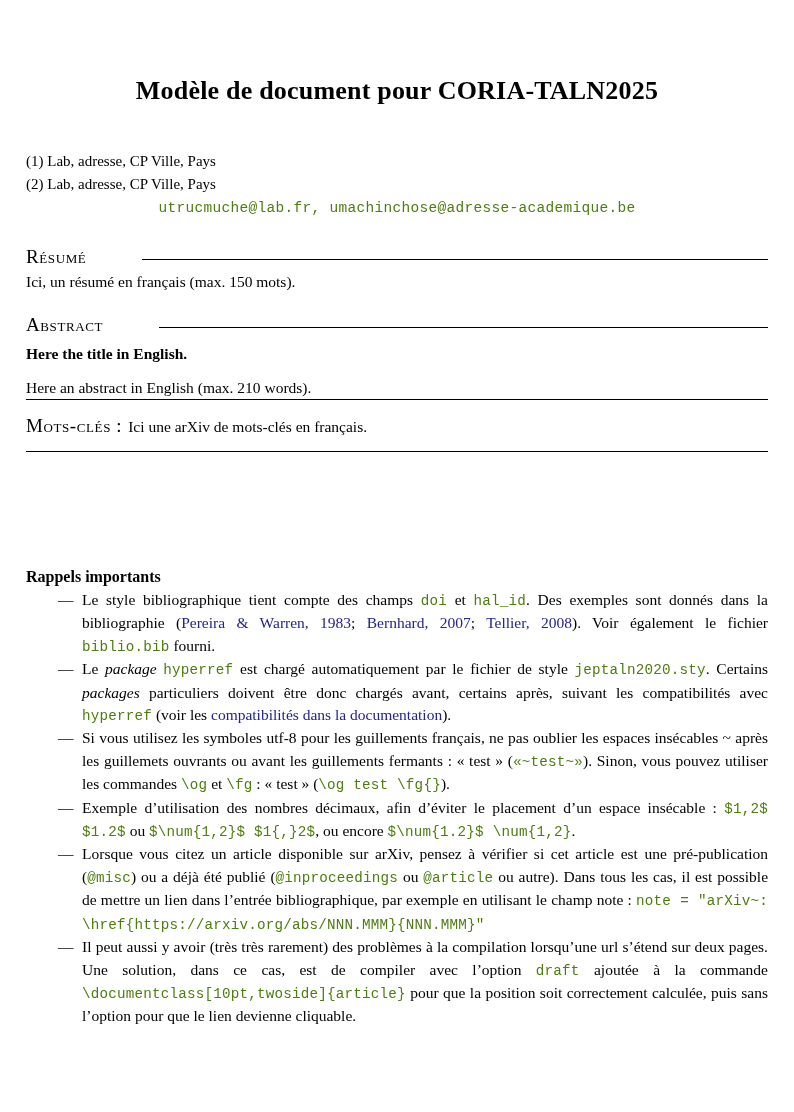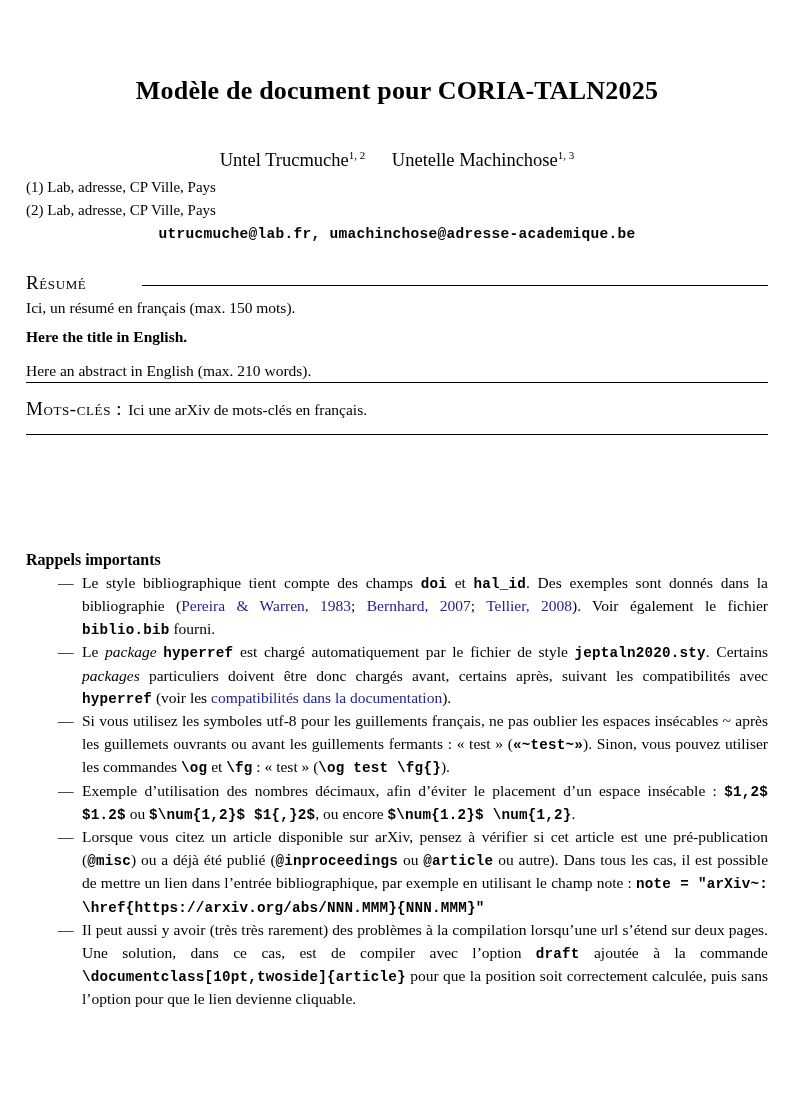--- a/index.html
+++ b/index.html
@@ -103,59 +103,58 @@
     line-height: 22.4px;
   }
   .bullet-marker {
     position: absolute;
     left: 32px;
     top: 0;
   }
 
   
   .seg.mono, .email-line {
-    color: #000000;
-    font-weight: bold;
+    color: #4d7c0f;
   }
   .seg.mono {
     font-family: "Liberation Mono", monospace;
     font-size: 0.92em;
     letter-spacing: 0.2px;
   }
   .seg.italic { font-style: italic; }
   a.seg.link {
     text-decoration: none;
     cursor: pointer;
   }
 </style>
 </head>
 <body>
 
 <div class="page">
 
   <h1 class="doc-title">Modèle de document pour CORIA-TALN2025</h1>
 
-  <div class="authors-line">
-    <span class="author"><span>Untel Trucmuche</span><span class="sup">1, 2</span></span>
-    <span class="author"><span>Unetelle Machinchose</span><span class="sup">1, 3</span></span>
-  </div>
 
   <div class="affiliation">(1) Lab, adresse, CP Ville, Pays</div>
   <div class="affiliation">(2) Lab, adresse, CP Ville, Pays</div>
 
   <div class="email-line">utrucmuche@lab.fr, umachinchose@adresse-academique.be</div>
 
   <div class="abstract-block">
 
     <div class="label-row">
       <span class="sc-label">Résumé</span>
       <span class="label-rule"></span>
     </div>
     <p class="abs-text">Ici, un résumé en français (max. 150 mots).</p>
 
+    <div class="label-row abstract-row">
+      <span class="sc-label">Abstract</span>
+      <span class="label-rule"></span>
+    </div>
     <p class="english-title">Here the title in English.</p>
     <p class="abs-text-en">Here an abstract in English (max. 210 words).</p>
 
     <div class="kw-line">
       <span class="sc-label">Mots-clés :</span><span>Ici une arXiv de mots-clés en français.</span>
     </div>
 
 
     <div class="block-end-rule"></div>
   </div>

